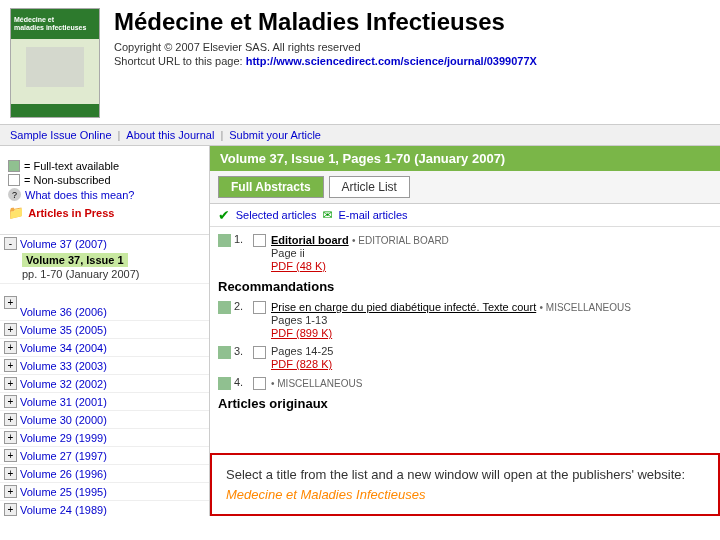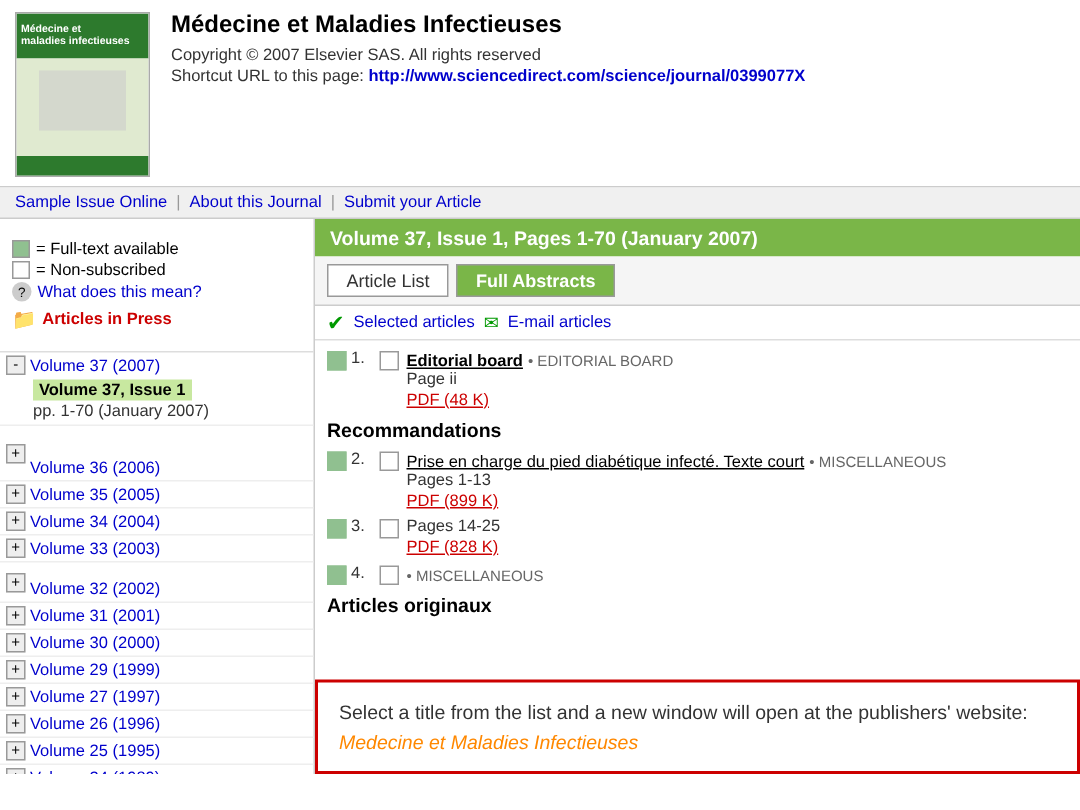--- a/index.html
+++ b/index.html
@@ -12,21 +12,21 @@
   <div style="width:90px; height:110px; border:1px solid #aaa; margin-right:14px; flex-shrink:0; background:#fff; overflow:hidden; position:relative;">
     <div style="background:#2d7a2d; width:100%; height:30px; display:flex; align-items:center; padding:3px;">
       <span style="color:#fff; font-size:7px; font-weight:bold; line-height:1.1;">Médecine et<br>maladies infectieuses</span>
     </div>
     <div style="background:#e0ead0; width:100%; height:65px; padding:3px;">
       <div style="background:#ccc; width:70%; height:40px; margin:5px auto; opacity:0.6;"></div>
     </div>
     <div style="background:#2d7a2d; width:100%; height:15px;"></div>
   </div>
   <div>
-    <div style="font-size:16px; font-weight:bold; color:#000; margin-bottom:5px;">Médecine et Maladies Infectieuses</div>
+    <div style="font-size:24px; font-weight:bold; color:#000; margin-bottom:5px;">Médecine et Maladies Infectieuses</div>
     <div style="font-size:11px; color:#333; margin-bottom:2px;">Copyright © 2007 Elsevier SAS. All rights reserved</div>
     <div style="font-size:11px; color:#333;">
       <span>Shortcut URL to this page:</span>
       <a style="color:#00c; text-decoration:none; font-weight:bold; font-size:11px;">http://www.sciencedirect.com/science/journal/0399077X</a>
     </div>
   </div>
 </div>
 
 <div style="background:#f0f0f0; border-bottom:1px solid #ccc; padding:4px 10px; font-size:11px; display:flex; align-items:center;">
   <a style="color:#00c; text-decoration:none;">Sample Issue Online</a>
@@ -80,21 +80,21 @@
     <div style="display:flex; align-items:center; padding:2px 4px; border-top:1px solid #eee; cursor:pointer;">
       <div style="width:13px; height:13px; border:1px solid #999; display:flex; align-items:center; justify-content:center; font-size:10px; flex-shrink:0; margin-right:3px; background:#eee;">+</div>
       <span style="color:#00c; font-size:11px;">Volume 34 (2004)</span>
     </div>
     <div style="display:flex; align-items:center; padding:2px 4px; border-top:1px solid #eee; cursor:pointer;">
       <div style="width:13px; height:13px; border:1px solid #999; display:flex; align-items:center; justify-content:center; font-size:10px; flex-shrink:0; margin-right:3px; background:#eee;">+</div>
       <span style="color:#00c; font-size:11px;">Volume 33 (2003)</span>
     </div>
     <div style="display:flex; align-items:center; padding:2px 4px; border-top:1px solid #eee; cursor:pointer;">
       <div style="width:13px; height:13px; border:1px solid #999; display:flex; align-items:center; justify-content:center; font-size:10px; flex-shrink:0; margin-right:3px; background:#eee;">+</div>
-      <span style="color:#00c; font-size:11px;margin-top:10px;">Volume 32 (2002)</span>
+      <span style="color:#00c; font-size:11px;">Volume 32 (2002)</span>
     </div>
     <div style="display:flex; align-items:center; padding:2px 4px; border-top:1px solid #eee; cursor:pointer;">
       <div style="width:13px; height:13px; border:1px solid #999; display:flex; align-items:center; justify-content:center; font-size:10px; flex-shrink:0; margin-right:3px; background:#eee;">+</div>
       <span style="color:#00c; font-size:11px;">Volume 31 (2001)</span>
     </div>
     <div style="display:flex; align-items:center; padding:2px 4px; border-top:1px solid #eee; cursor:pointer;">
       <div style="width:13px; height:13px; border:1px solid #999; display:flex; align-items:center; justify-content:center; font-size:10px; flex-shrink:0; margin-right:3px; background:#eee;">+</div>
       <span style="color:#00c; font-size:11px;">Volume 30 (2000)</span>
     </div>
     <div style="display:flex; align-items:center; padding:2px 4px; border-top:1px solid #eee; cursor:pointer;">
@@ -121,22 +121,22 @@
       <div style="width:13px; height:13px; border:1px solid #999; display:flex; align-items:center; justify-content:center; font-size:10px; flex-shrink:0; margin-right:3px; background:#eee;">+</div>
       <span style="color:#00c; font-size:11px;">Volume 23 (1993)</span>
     </div>
   </div>
 
   <div style="flex:1; overflow-y:auto; position:relative;">
 
     <div style="background:#7ab648; color:#fff; padding:5px 10px; font-weight:bold; font-size:13px;">Volume 37, Issue 1, Pages 1-70 (January 2007)</div>
 
     <div style="display:flex; align-items:center; padding:5px 8px; background:#f5f5f5; border-bottom:1px solid #ccc; gap:5px;">
+      <button style="padding:3px 12px; font-size:12px; border:1px solid #999; cursor:pointer; background:#7ab648; color:#fff; font-weight:bold;">Full Abstracts</button>
       <button style="padding:3px 12px; font-size:12px; border:1px solid #999; cursor:pointer; background:#fff; color:#333;">Article List</button>
-      <button style="padding:3px 12px; font-size:12px; border:1px solid #999; cursor:pointer; background:#7ab648; color:#fff; font-weight:bold;">Full Abstracts</button>
     </div>
 
     <div style="display:flex; align-items:center; padding:3px 8px; font-size:11px; gap:6px; border-bottom:1px solid #ddd; background:#fff;">
       <span style="color:#090; font-size:14px;">✔</span>
       <a style="color:#00c; text-decoration:none; font-size:11px;">Selected articles</a>
       <span style="color:#090; font-size:12px;">✉</span>
       <a style="color:#00c; text-decoration:none; font-size:11px;">E-mail articles</a>
     </div>
 
     <div style="display:flex; align-items:flex-start; padding:6px 8px 2px;">

